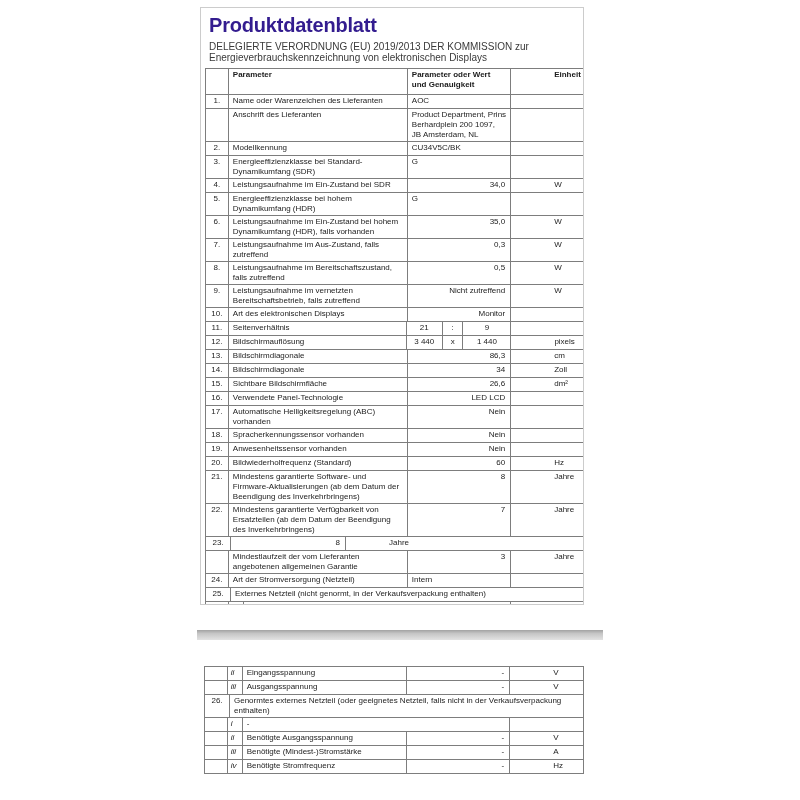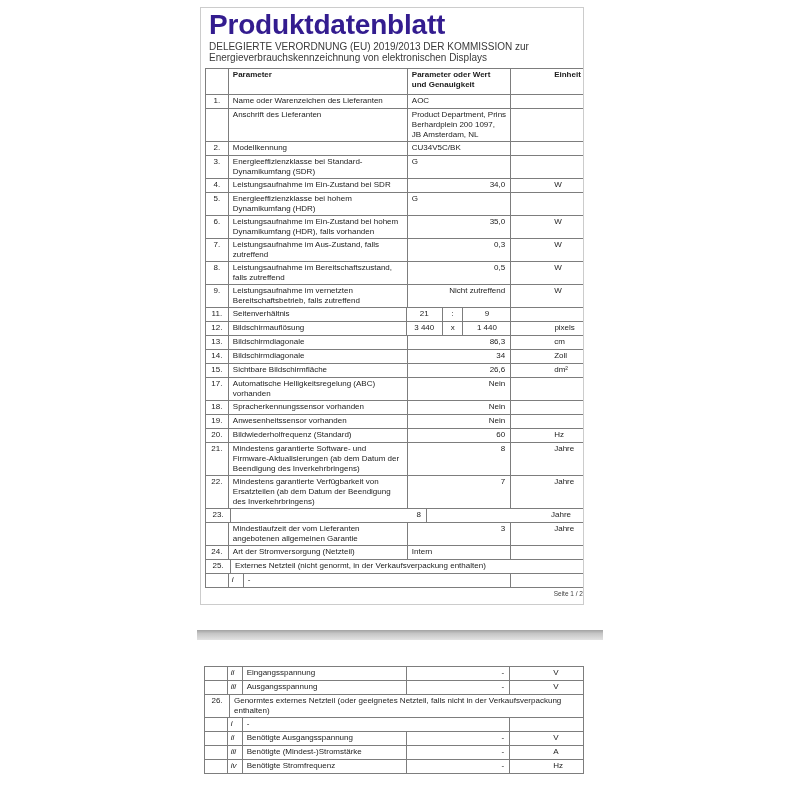--- a/index.html
+++ b/index.html
@@ -5,31 +5,31 @@
   html,body{margin:0;padding:0;}
   body{
     width:800px;height:800px;position:relative;background:#ffffff;
     font-family:"Liberation Sans","DejaVu Sans",sans-serif;color:#1c1c1c;
   }
   .page1{
     position:absolute;left:200px;top:7px;width:384px;height:598px;
     box-sizing:border-box;border:1px solid #cccccc;background:#fff;overflow:hidden;
   }
   .title{
-    color:var(--title_color,#331c8f);font-weight:bold;font-size:28px;line-height:26px;
+    color:var(--title_color,#331c8f);font-weight:bold;font-size:20px;line-height:26px;
     margin:4px 0 0 8px;letter-spacing:-0.2px;
   }
   .subtitle{margin:3px 0 0 8px;font-size:10px;line-height:11px;color:#3a3a3a;}
   .doc-table{
     border:1px solid var(--border_color,#7d7d7d);border-bottom:none;
     width:378px;font-size:8px;line-height:10px;background:#fff;
   }
   .page1 .doc-table{margin:5px 0 0 4px;}
   .table2{position:absolute;left:204px;top:666px;}
-  .trow{display:flex;align-items:stretch;border-bottom:1px solid var(--border_color,#7d7d7d);min-height:13px;justify-content:space-between;}
+  .trow{display:flex;align-items:stretch;border-bottom:1px solid var(--border_color,#7d7d7d);min-height:13px;}
   .thead{min-height:25px;}
   .cell{box-sizing:border-box;padding:1px 4px;border-right:1px solid var(--border_color,#7d7d7d);overflow:hidden;}
   .trow .cell:last-child{border-right:none;}
   .c-num{width:25px;text-align:center;padding:1px 2px;}
   .c-label{width:200px;}
   .c-sublabel{width:184px;}
   .c-roman{width:16px;font-style:italic;padding:1px 2px 1px 3px;}
   .c-value{width:115px;}
   .c-merged{width:299px;}
   .c-span{width:353px;}
@@ -115,20 +115,26 @@
         <div class="cell c-value c-right">0,5</div>
         <div class="cell c-unit">W</div>
       </div>
       <div class="trow">
         <div class="cell c-num">9.</div>
         <div class="cell c-label">Leistungsaufnahme im vernetzten Bereitschaftsbe­trieb, falls zutreffend</div>
         <div class="cell c-value c-right">Nicht zutreffend</div>
         <div class="cell c-unit">W</div>
       </div>
       <div class="trow">
+        <div class="cell c-num">10.</div>
+        <div class="cell c-label">Art des elektronischen Displays</div>
+        <div class="cell c-value c-right">Monitor</div>
+        <div class="cell c-unit"></div>
+      </div>
+      <div class="trow">
         <div class="cell c-num">11.</div>
         <div class="cell c-label">Seitenverhältnis</div>
         <div class="cell c-v1">21</div>
         <div class="cell c-v2">:</div>
         <div class="cell c-v3">9</div>
         <div class="cell c-unit"></div>
       </div>
       <div class="trow">
         <div class="cell c-num">12.</div>
         <div class="cell c-label">Bildschirmauflösung</div>
@@ -149,20 +155,26 @@
         <div class="cell c-value c-right">34</div>
         <div class="cell c-unit">Zoll</div>
       </div>
       <div class="trow">
         <div class="cell c-num">15.</div>
         <div class="cell c-label">Sichtbare Bildschirmfläche</div>
         <div class="cell c-value c-right">26,6</div>
         <div class="cell c-unit">dm²</div>
       </div>
       <div class="trow">
+        <div class="cell c-num">16.</div>
+        <div class="cell c-label">Verwendete Panel-Technologie</div>
+        <div class="cell c-value c-right">LED LCD</div>
+        <div class="cell c-unit"></div>
+      </div>
+      <div class="trow">
         <div class="cell c-num">17.</div>
         <div class="cell c-label">Automatische Helligkeitsregelung (ABC) vorhanden</div>
         <div class="cell c-value c-right">Nein</div>
         <div class="cell c-unit"></div>
       </div>
       <div class="trow">
         <div class="cell c-num">18.</div>
         <div class="cell c-label">Spracherkennungssensor vorhanden</div>
         <div class="cell c-value c-right">Nein</div>
         <div class="cell c-unit"></div>

